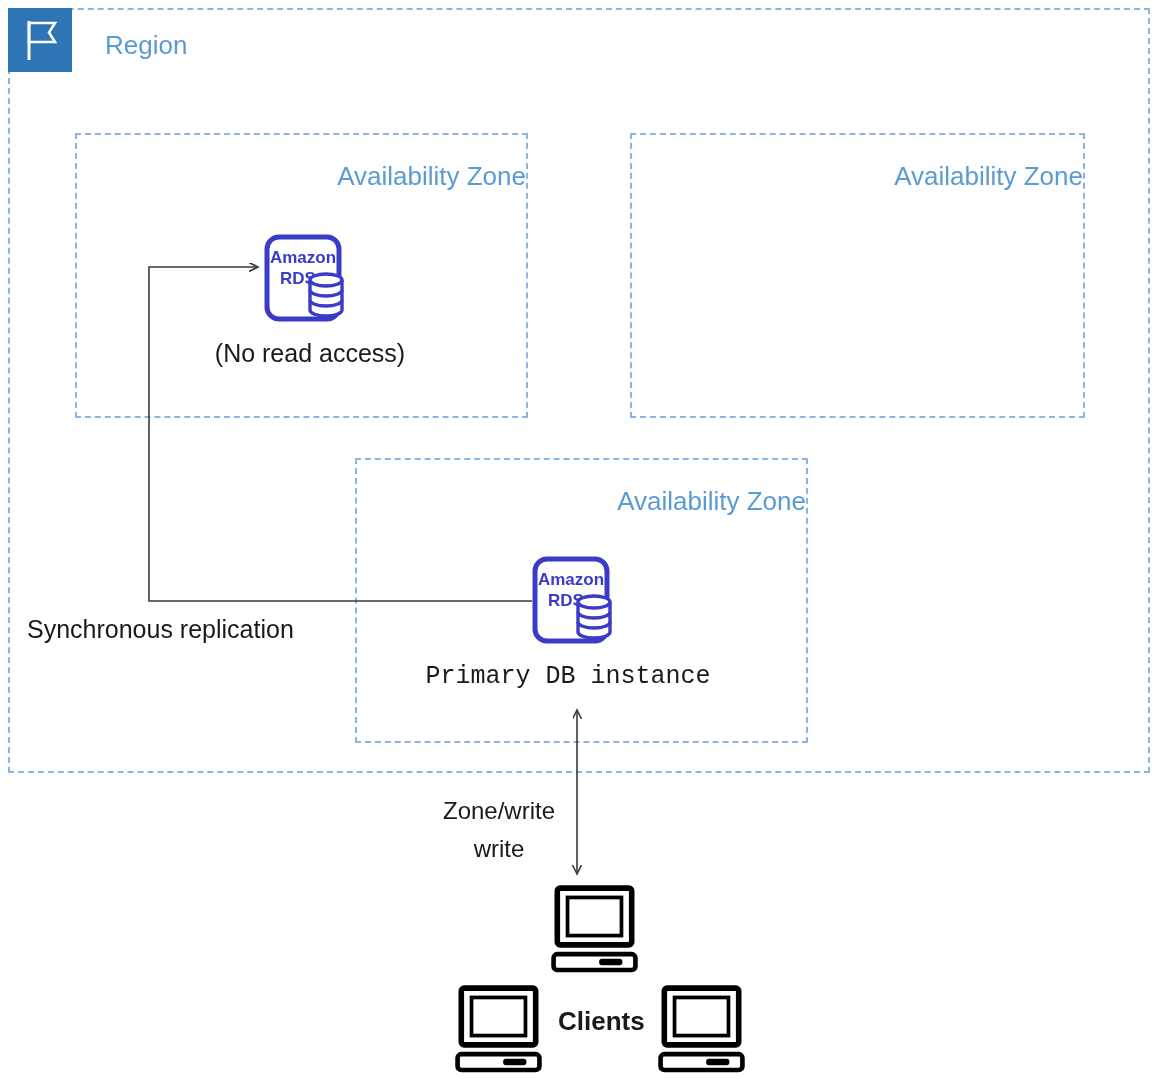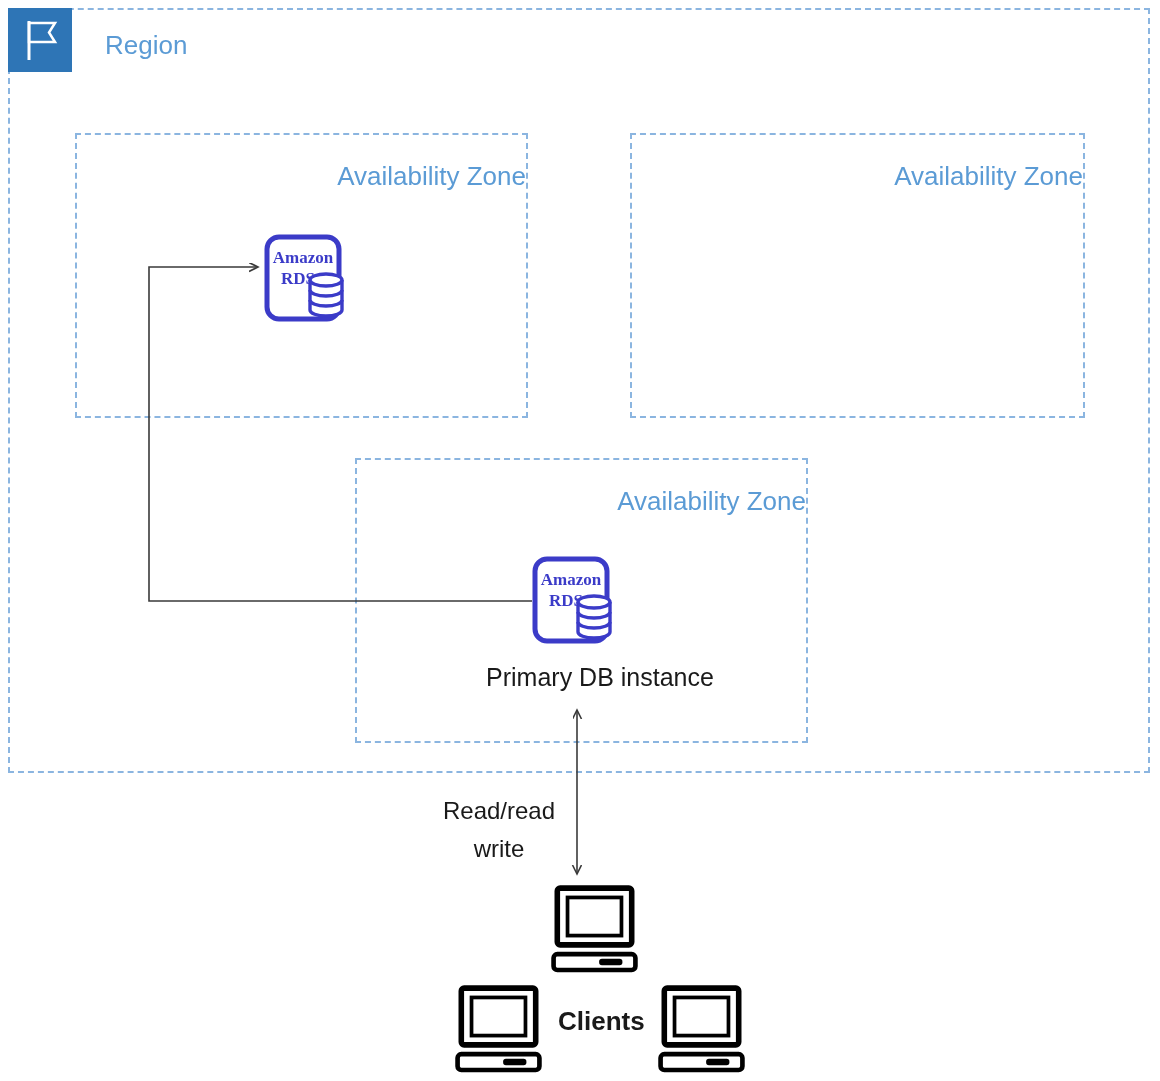--- a/index.html
+++ b/index.html
@@ -46,21 +46,20 @@
     position:absolute;
     left:8px;
     top:8px;
     width:64px;
     height:64px;
   }
   .node-icon{
     position:absolute;
     width:88px;
     height:88px;
-    font-family:Liberation Serif, serif;
   }
   .node-label{
     position:absolute;
     text-align:center;
     color:var(--label-black);
     font-size:25px;
     line-height:38px;
   }
   .edge-label{
     position:absolute;
@@ -139,39 +138,41 @@
       <text x="39" y="29" text-anchor="middle" font-size="17" font-weight="bold" style="fill:var(--rds-purple);">Amazon</text>
       <text x="34" y="50" text-anchor="middle" font-size="17" font-weight="bold" style="fill:var(--rds-purple);">RDS</text>
       <path d="M46 46 v30 a16 6 0 0 0 32 0 v-30" fill="#ffffff" style="stroke:var(--rds-purple);" stroke-width="3.4"></path>
       <ellipse cx="62" cy="46" rx="16" ry="6" fill="#ffffff" style="stroke:var(--rds-purple);" stroke-width="3.4"></ellipse>
       <path d="M46 56 a16 6 0 0 0 32 0" fill="none" style="stroke:var(--rds-purple);" stroke-width="3.4"></path>
       <path d="M46 66 a16 6 0 0 0 32 0" fill="none" style="stroke:var(--rds-purple);" stroke-width="3.4"></path>
     </svg>
   </div>
 
   <div class="node-label" style="left:160px;top:334px;width:300px;">
+    <div>(No read access)</div>
   </div>
 
   <div class="node-icon" style="left:532px;top:556px;">
     <svg width="88" height="88" viewBox="0 0 88 88">
       <rect x="3" y="3" width="72" height="82" rx="12" fill="#ffffff" style="stroke:var(--rds-purple);" stroke-width="5"></rect>
       <text x="39" y="29" text-anchor="middle" font-size="17" font-weight="bold" style="fill:var(--rds-purple);">Amazon</text>
       <text x="34" y="50" text-anchor="middle" font-size="17" font-weight="bold" style="fill:var(--rds-purple);">RDS</text>
       <path d="M46 46 v30 a16 6 0 0 0 32 0 v-30" fill="#ffffff" style="stroke:var(--rds-purple);" stroke-width="3.4"></path>
       <ellipse cx="62" cy="46" rx="16" ry="6" fill="#ffffff" style="stroke:var(--rds-purple);" stroke-width="3.4"></ellipse>
       <path d="M46 56 a16 6 0 0 0 32 0" fill="none" style="stroke:var(--rds-purple);" stroke-width="3.4"></path>
       <path d="M46 66 a16 6 0 0 0 32 0" fill="none" style="stroke:var(--rds-purple);" stroke-width="3.4"></path>
     </svg>
   </div>
 
-  <div class="node-label" style="left:444px;top:658px;width:312px;">Primary DB instance</div>
-
+  <div class="node-label" style="left:412px;top:658px;width:312px;font-family:Liberation Mono, monospace;">Primary DB instance</div>
+
+  <div class="edge-label" style="left:27px;top:615px;">Synchronous replication</div>
 
   <div class="rw-label" style="left:420px;top:792px;width:158px;">
-    <div>Read/read</div>
+    <div>Zone/write</div>
     <div>write</div>
   </div>
 
   <div class="monitor" style="left:548px;top:884px;">
     <svg width="93" height="92" viewBox="0 0 100 98">
       <rect x="10" y="4" width="80" height="61" rx="3" fill="#ffffff" stroke="#000000" stroke-width="6"></rect>
       <rect x="21" y="14" width="58" height="41" fill="#ffffff" stroke="#000000" stroke-width="4"></rect>
       <rect x="6" y="75" width="88" height="17" rx="4" fill="#ffffff" stroke="#000000" stroke-width="5"></rect>
       <rect x="55" y="80" width="25" height="7" rx="3" fill="#000000"></rect>
     </svg>

